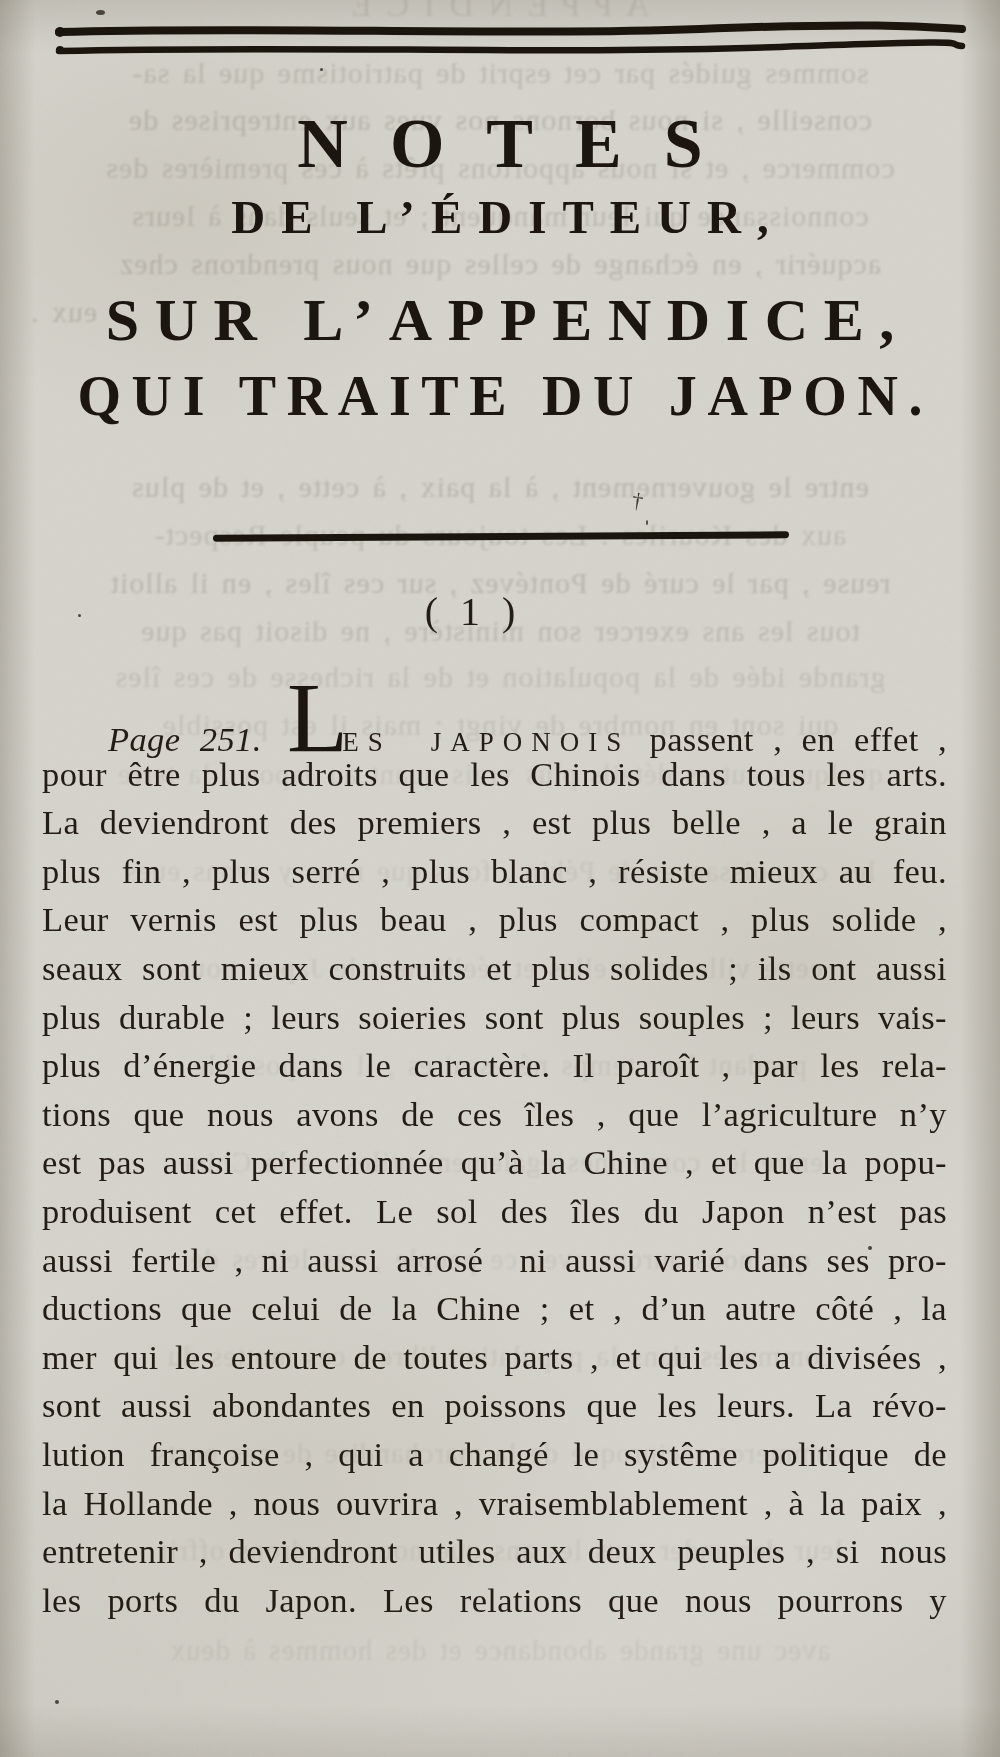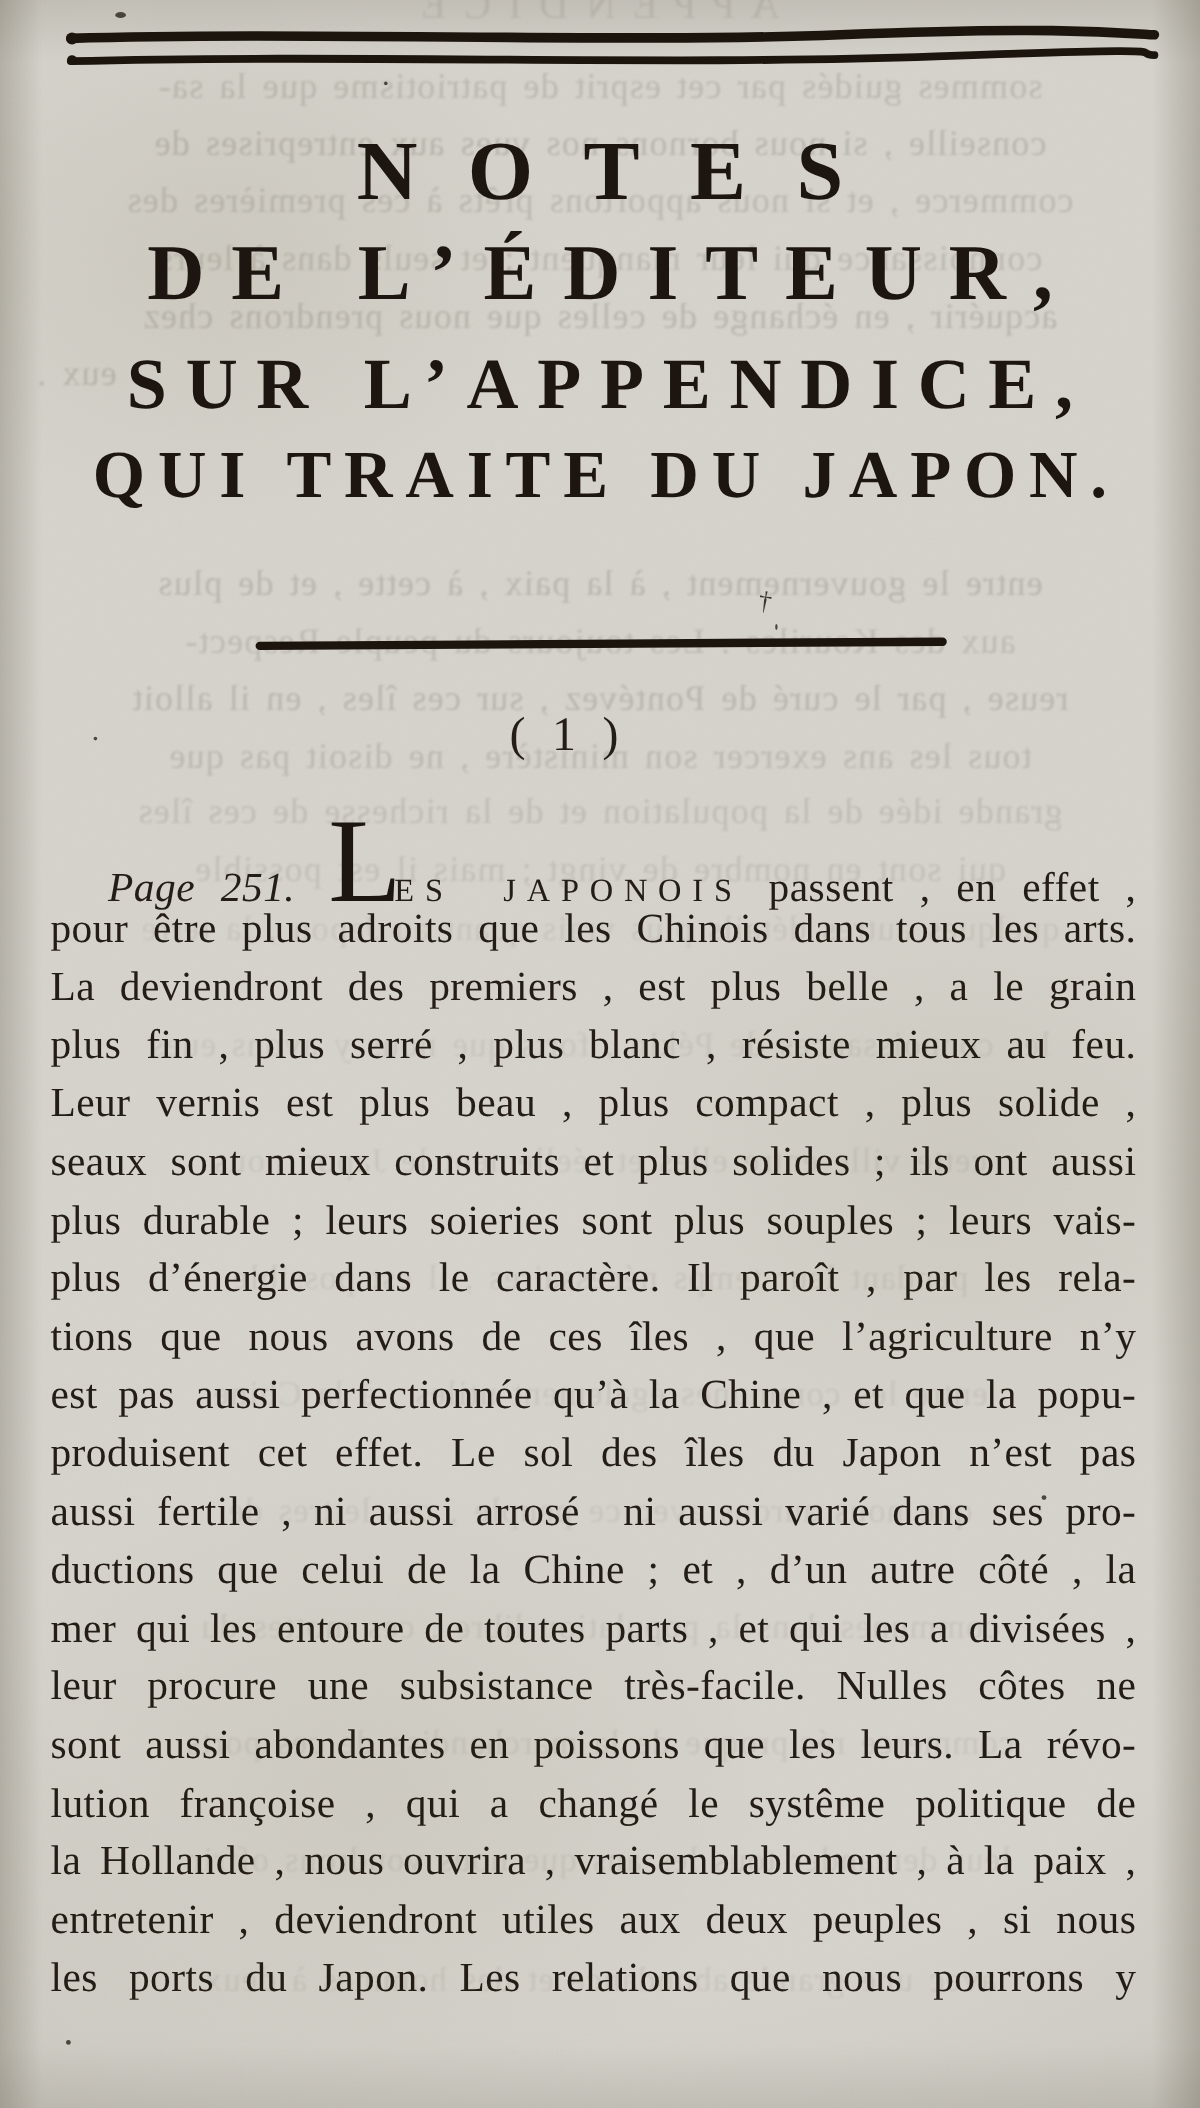--- a/index.html
+++ b/index.html
@@ -34,21 +34,21 @@
   }
   
   .rules-svg{position:absolute;left:0;top:0;}
   
   .title{
     position:absolute;left:0;width:100%;
     text-align:center;white-space:nowrap;
     font-weight:700;color:#1d1610;
   }
   .t1{top:104px;font-size:70px;letter-spacing:.60em;text-indent:.60em;}
-  .t2{top:190px;font-size:66px;letter-spacing:.34em;text-indent:.34em;}
+  .t2{top:190px;font-size:47px;letter-spacing:.34em;text-indent:.34em;}
   .t3{top:286px;font-size:60px;letter-spacing:.26em;text-indent:.26em;}
   .t4{top:364px;font-size:56px;letter-spacing:.19em;text-indent:.19em;}
   
   .divider-mark{position:absolute;left:632px;top:488px;font-size:22px;transform:rotate(9deg);opacity:.85;color:#241d15;}
   .divider-rule{
     position:absolute;left:213px;top:533px;width:576px;height:7px;
     background:#1c150e;border-radius:4px;transform:rotate(-0.35deg);
   }
   
   .section-no{
@@ -59,21 +59,21 @@
   
   .body-block{
     position:absolute;left:42px;top:701px;width:905px;
     font-size:34.5px;line-height:48.6px;
     word-spacing:3px;letter-spacing:.4px;
   }
   .line{
     text-align:justify;text-align-last:justify;
     white-space:nowrap;height:48.6px;overflow:visible;
   }
-  .lead-italic{font-style:italic;margin-left:48px;}
+  .lead-italic{font-style:italic;margin-left:66px;}
   .bigL{
     font-size:100px;line-height:34px;font-weight:400;
     letter-spacing:-2px;margin:0 -4px 0 6px;color:#1d1610;
   }
   .sc{font-size:27px;letter-spacing:9px;word-spacing:16px;}
   
   .speck{position:absolute;background:#2a231a;border-radius:50%;opacity:.8;}
 </style>
 </head>
 <body>
@@ -142,21 +142,20 @@
       <div class="line">Leur vernis est plus beau , plus compact , plus solide ,</div>
       <div class="line">seaux sont mieux construits et plus solides ; ils ont aussi</div>
       <div class="line">plus durable ; leurs soieries sont plus souples ; leurs vais-</div>
       <div class="line">plus d’énergie dans le caractère. Il paroît , par les rela-</div>
       <div class="line">tions que nous avons de ces îles , que l’agriculture n’y</div>
       <div class="line">est pas aussi perfectionnée qu’à la Chine , et que la popu-</div>
       <div class="line">produisent cet effet. Le sol des îles du Japon n’est pas</div>
       <div class="line">aussi fertile , ni aussi arrosé&nbsp; ni aussi varié dans ses pro-</div>
       <div class="line">ductions que celui de la Chine ; et , d’un autre côté , la</div>
       <div class="line">mer qui les entoure de toutes parts , et qui les a divisées ,</div>
-      <div class="line">leur procure une subsistance très-facile. Nulles côtes ne</div>
       <div class="line">sont aussi abondantes en poissons que les leurs. La révo-</div>
       <div class="line">lution françoise , qui a changé le systême politique de</div>
       <div class="line">la Hollande , nous ouvrira , vraisemblablement , à la paix ,</div>
       <div class="line">entretenir , deviendront utiles aux deux peuples , si nous</div>
       <div class="line">les ports du Japon. Les relations que nous pourrons y</div>
     </div>
 
   <div id="speck-layer">
       <div class="speck" style="left: 96px; top: 10px; width: 9px; height: 5px;"></div>
       <div class="speck" style="left: 320px; top: 68px; width: 3px; height: 3px;"></div>

